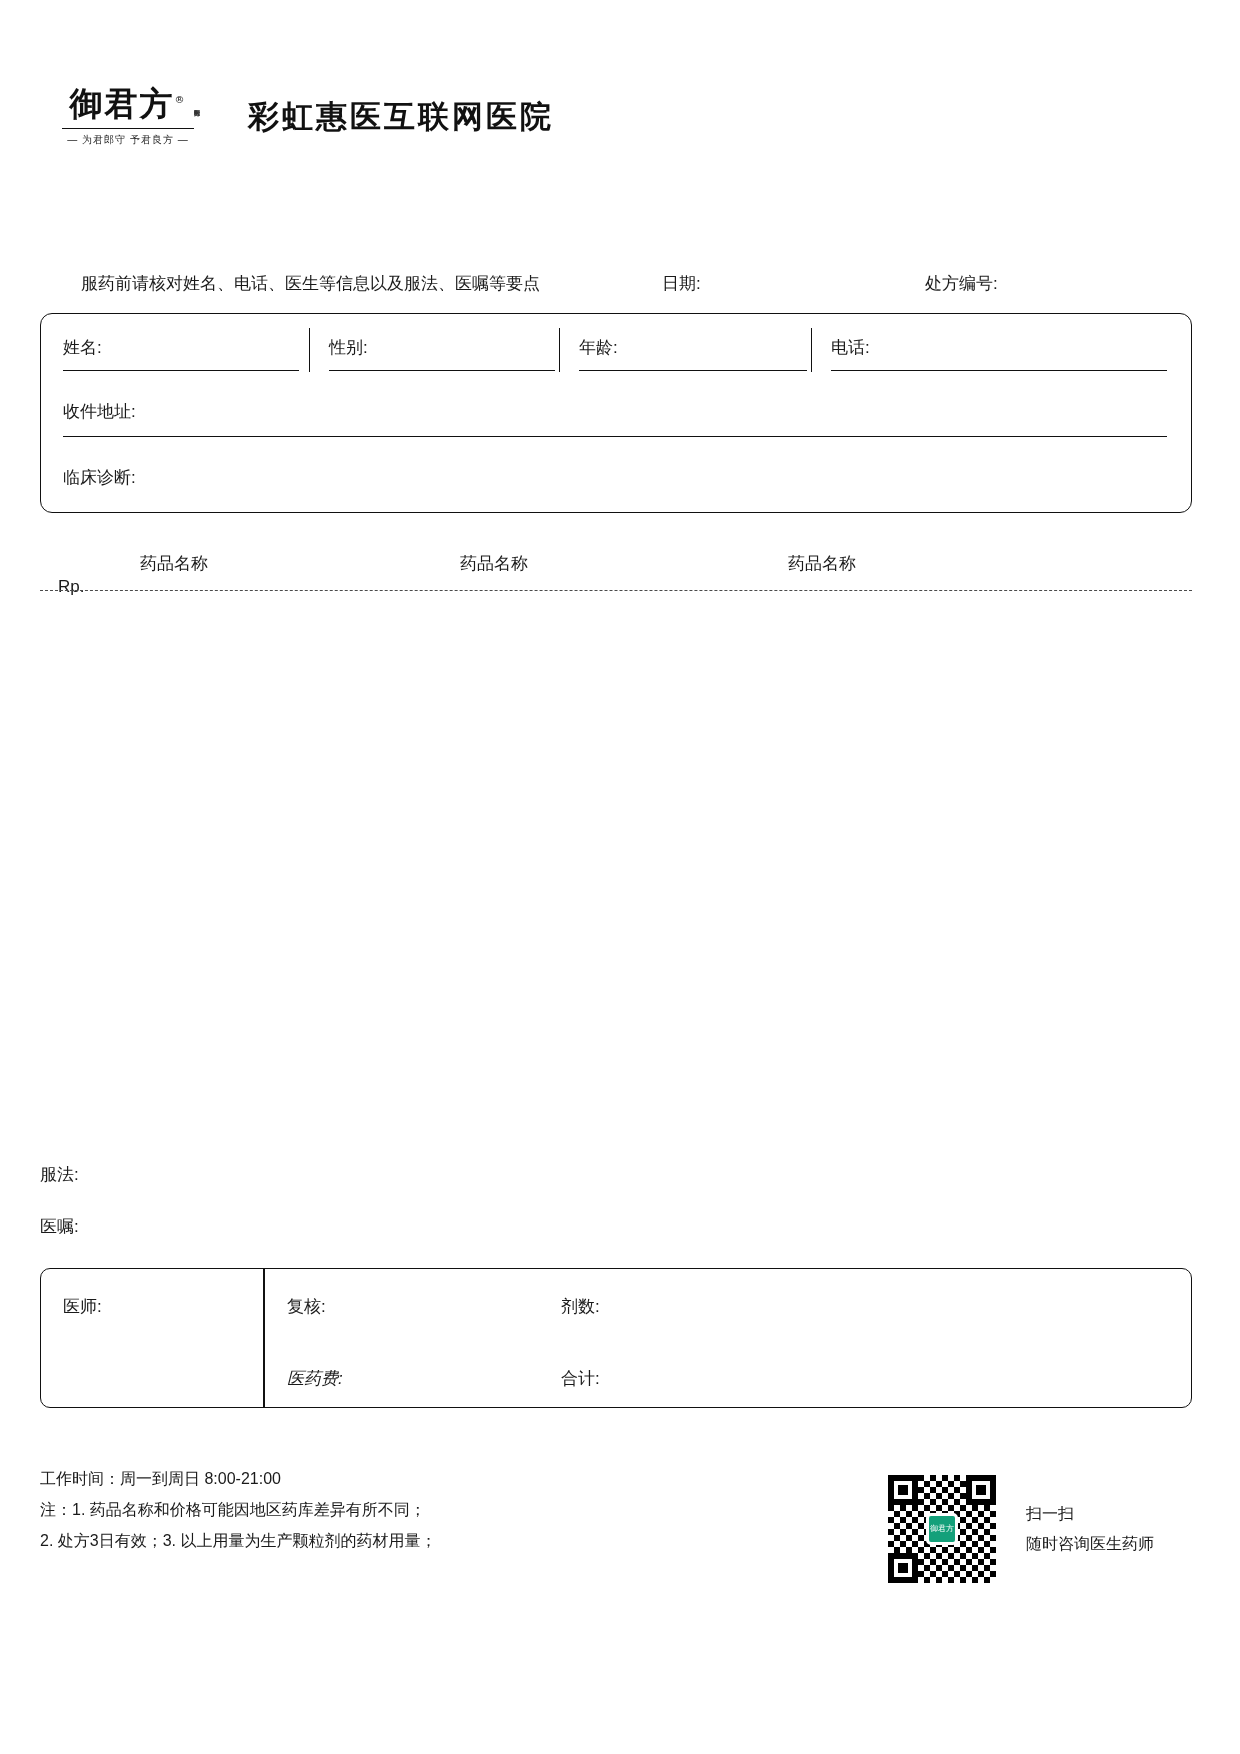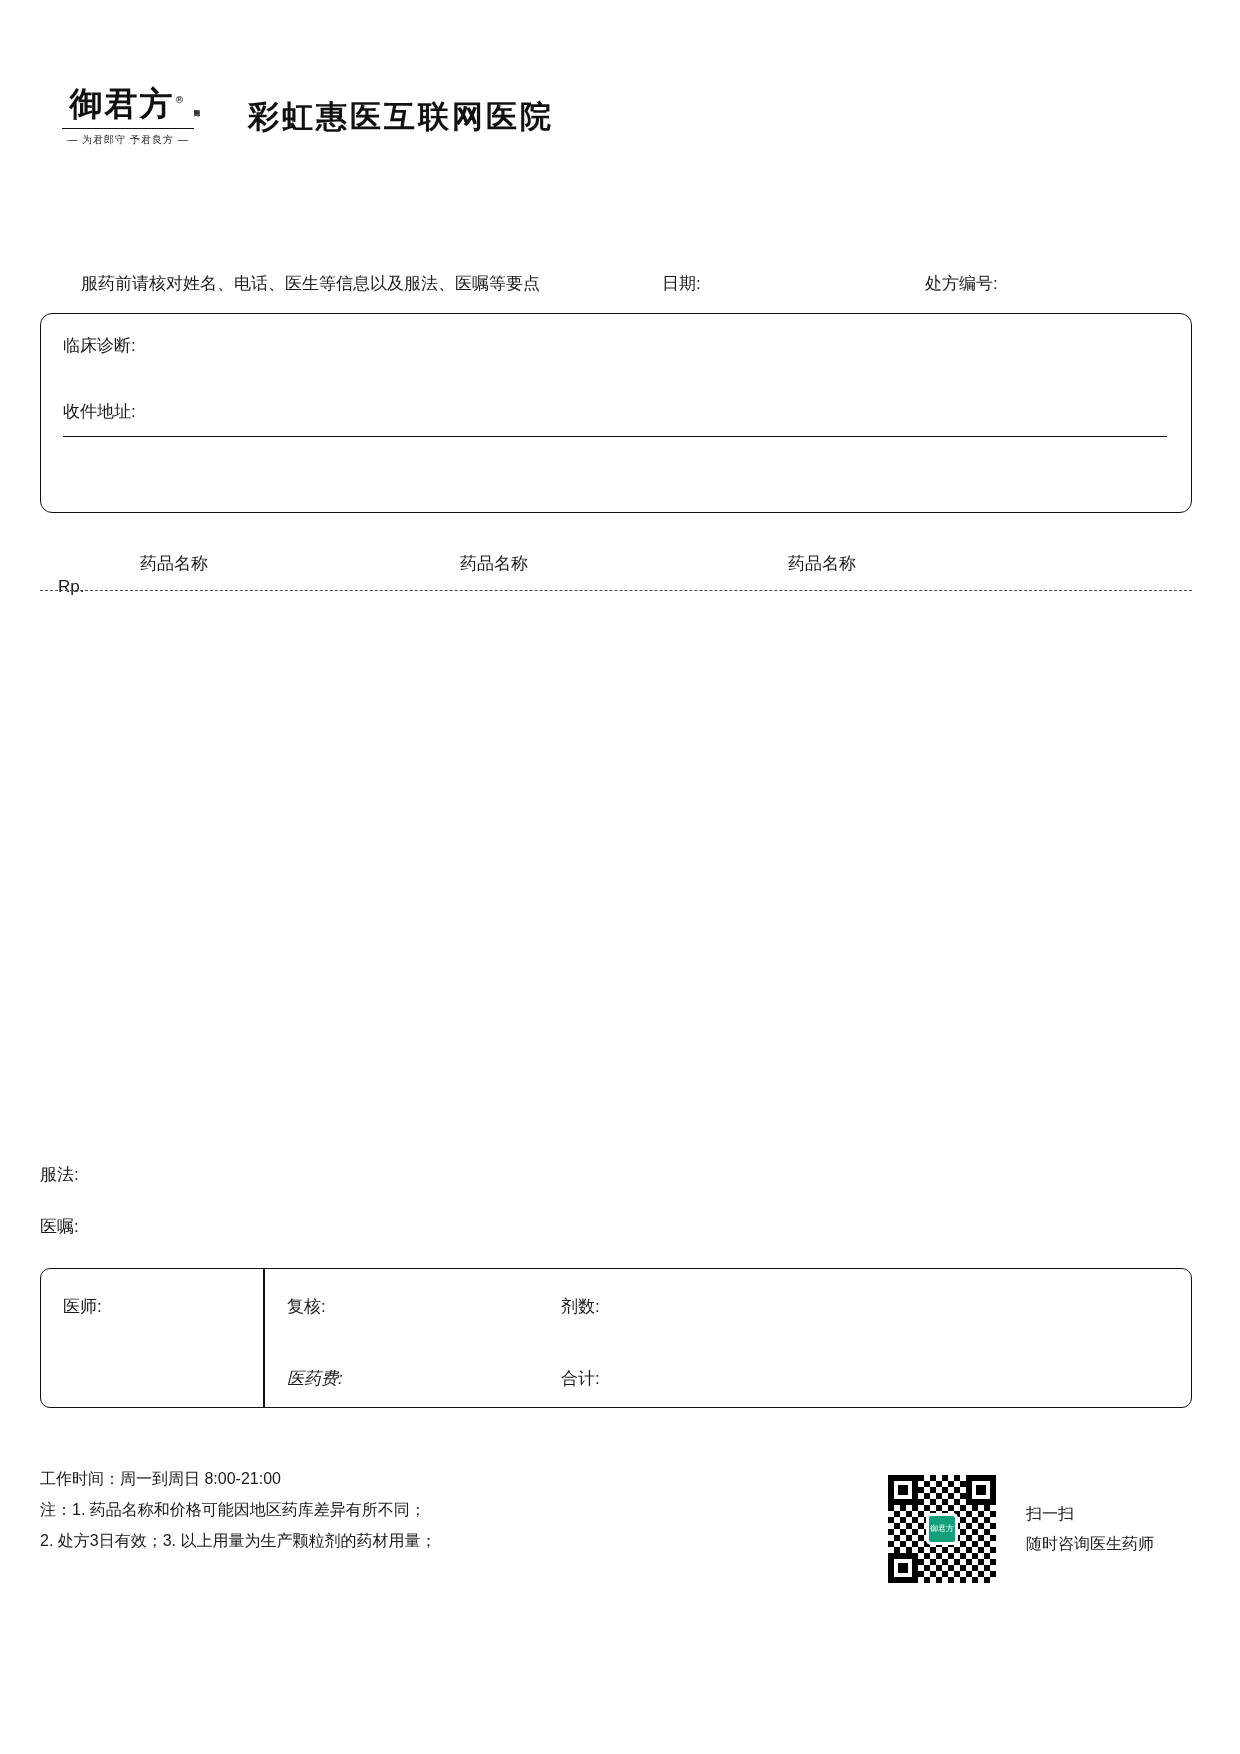--- a/index.html
+++ b/index.html
@@ -297,28 +297,44 @@
   </div>
 
   <div class="notice-row">
     <div class="notice-text">服药前请核对姓名、电话、医生等信息以及服法、医嘱等要点</div>
     <div class="notice-date">日期:</div>
     <div class="notice-no">处方编号:</div>
   </div>
 
   <div class="patient-box">
 
-
     <div class="pb-row">
-      <div class="field-label" style="left:22px; top:20px;">临床诊断:</div>
+      <div class="field-label" style="left:22px; top:22px;">姓名:</div>
+      <div class="underline" style="left:22px; top:56px; width:236px;"></div>
+      <div class="vdiv" style="left:268px; top:14px; height:44px;"></div>
+
+      <div class="field-label" style="left:288px; top:22px;">性别:</div>
+      <div class="underline" style="left:288px; top:56px; width:226px;"></div>
+      <div class="vdiv" style="left:518px; top:14px; height:44px;"></div>
+
+      <div class="field-label" style="left:538px; top:22px;">年龄:</div>
+      <div class="underline" style="left:538px; top:56px; width:228px;"></div>
+      <div class="vdiv" style="left:770px; top:14px; height:44px;"></div>
+
+      <div class="field-label" style="left:790px; top:22px;">电话:</div>
+      <div class="underline" style="left:790px; top:56px; width:336px;"></div>
     </div>
 
     <div class="pb-row">
       <div class="field-label" style="left:22px; top:20px;">收件地址:</div>
       <div class="underline" style="left:22px; top:56px; width:1104px;"></div>
+    </div>
+
+    <div class="pb-row">
+      <div class="field-label" style="left:22px; top:20px;">临床诊断:</div>
     </div>
   </div>
 
   <div class="rp-row">
     <div class="rp-label">Rp.</div>
     <div class="rp-col1">药品名称</div>
     <div class="rp-col2">药品名称</div>
     <div class="rp-col3">药品名称</div>
   </div>
   <div class="dashed-line"></div>

